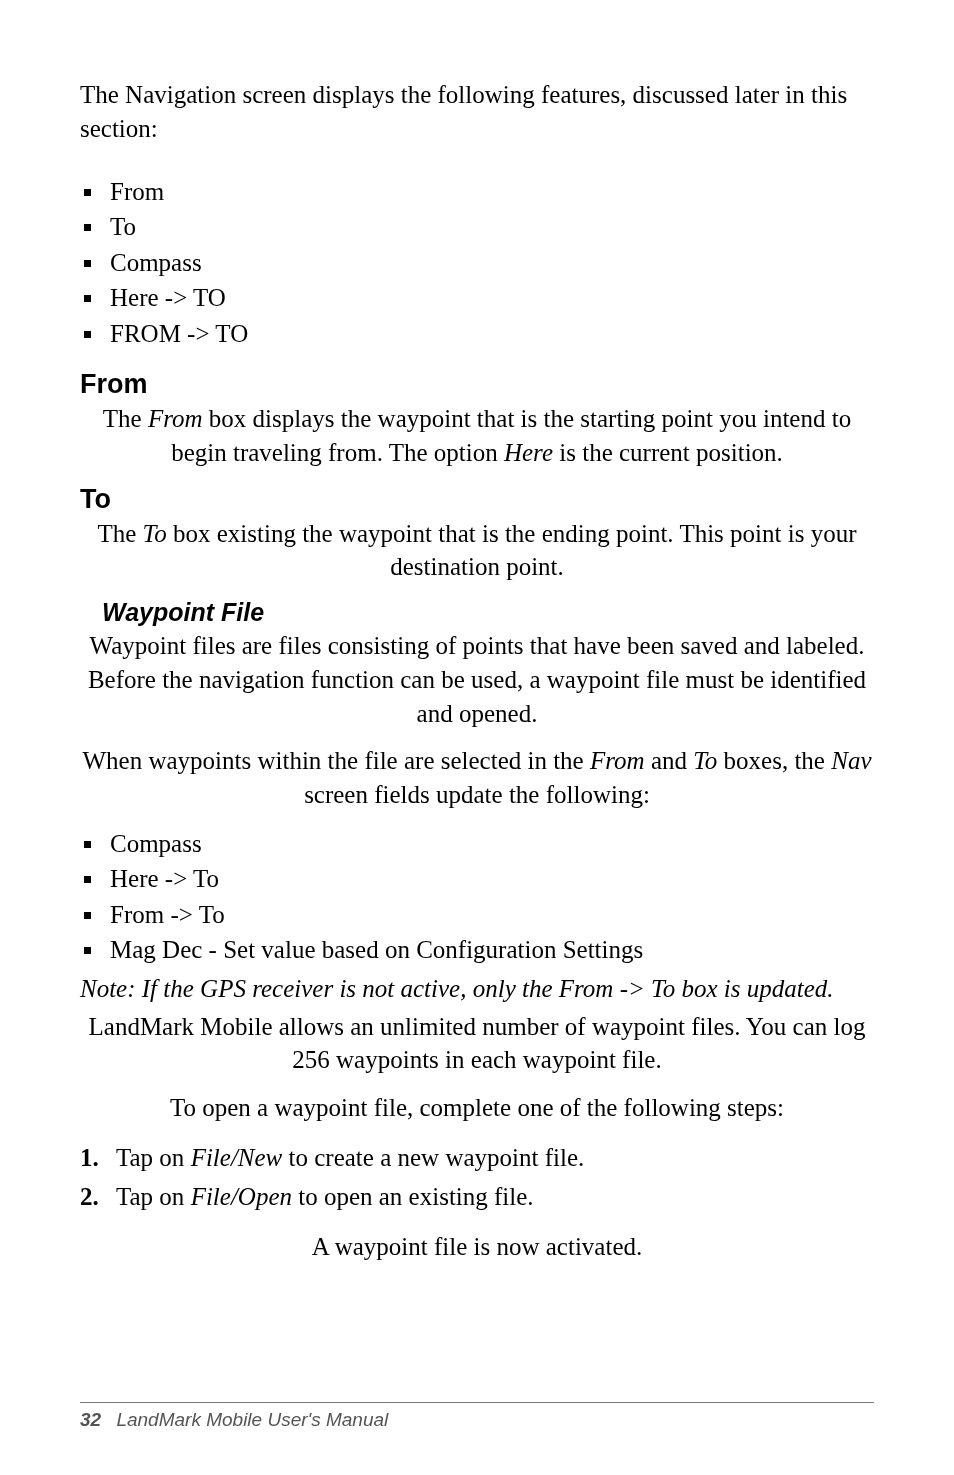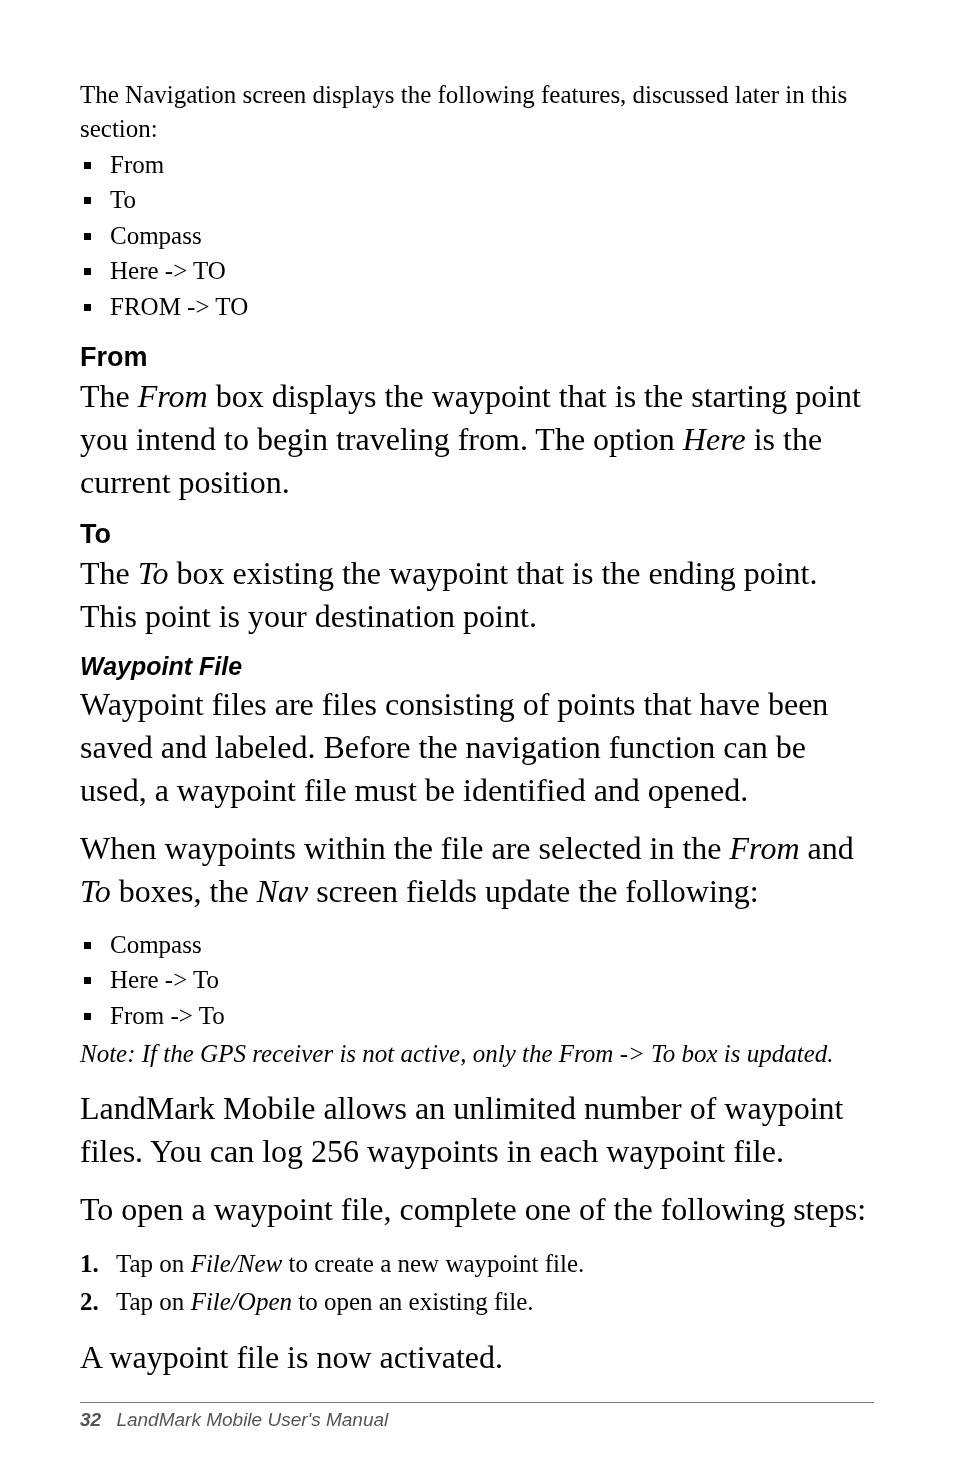--- a/index.html
+++ b/index.html
@@ -12,21 +12,21 @@
       height: 1475px;
       background: #fff;
       font-family: "Palatino Linotype", "Book Antiqua", Palatino, Georgia, serif;
       color: #000;
       padding: 78px 80px 0 80px;
       position: relative;
     }
     .intro {
       font-size: 25px;
       line-height: 1.35;
-      margin-bottom: 1px;
+      margin-bottom: 28px;
     }
     ul.bullets {
       list-style: none;
       padding-left: 0;
       margin-bottom: 18px;
     }
     ul.bullets li {
       font-size: 25px;
       line-height: 1.42;
       padding-left: 30px;
@@ -48,34 +48,36 @@
       margin-top: 14px;
       margin-bottom: 2px;
     }
     h3.sub-head {
       font-family: "Myriad Pro", "Segoe UI", "Helvetica Neue", Arial, sans-serif;
       font-weight: 700;
       font-style: italic;
       font-size: 25px;
       margin-top: 14px;
       margin-bottom: 2px;
+      margin-left: 22px;
     }
     p.body {
-      font-size: 32px;
+      font-size: 25px;
       line-height: 1.35;
       margin-bottom: 14px;
+      text-align: center;
     }
     p.body .ital {
       font-style: italic;
     }
     p.note {
       font-style: italic;
       font-size: 25px;
       line-height: 1.35;
-      margin-bottom: 16px;
+      margin-bottom: 4px;
     }
     ol.steps {
       list-style: none;
       padding-left: 0;
       margin-bottom: 14px;
     }
     ol.steps li {
       font-size: 25px;
       line-height: 1.55;
       padding-left: 36px;
@@ -138,20 +140,21 @@
 <p class="body">Waypoint files are files consisting of points that have been saved and labeled. Before the navigation function can be used, a waypoint file must be identified and opened.</p>
 
 <p class="body">
   <span>When waypoints within the file are selected in the </span><span class="ital">From</span><span> and </span><span class="ital">To</span><span> boxes, the </span><span class="ital">Nav</span><span> screen fields update the following:</span>
 </p>
 
 <ul class="bullets" style="margin-bottom:4px;">
   <li>Compass</li>
   <li>Here -&gt; To</li>
   <li>From -&gt; To</li>
+  <li>Mag Dec - Set value based on Configuration Settings</li>
 </ul>
 
 <p class="note">Note: If the GPS receiver is not active, only the From -&gt; To box is updated.</p>
 
 <p class="body">LandMark Mobile allows an unlimited number of waypoint files. You can log 256 waypoints in each waypoint file.</p>
 
 <p class="body">To open a waypoint file, complete one of the following steps:</p>
 
 <ol class="steps">
   <li>

